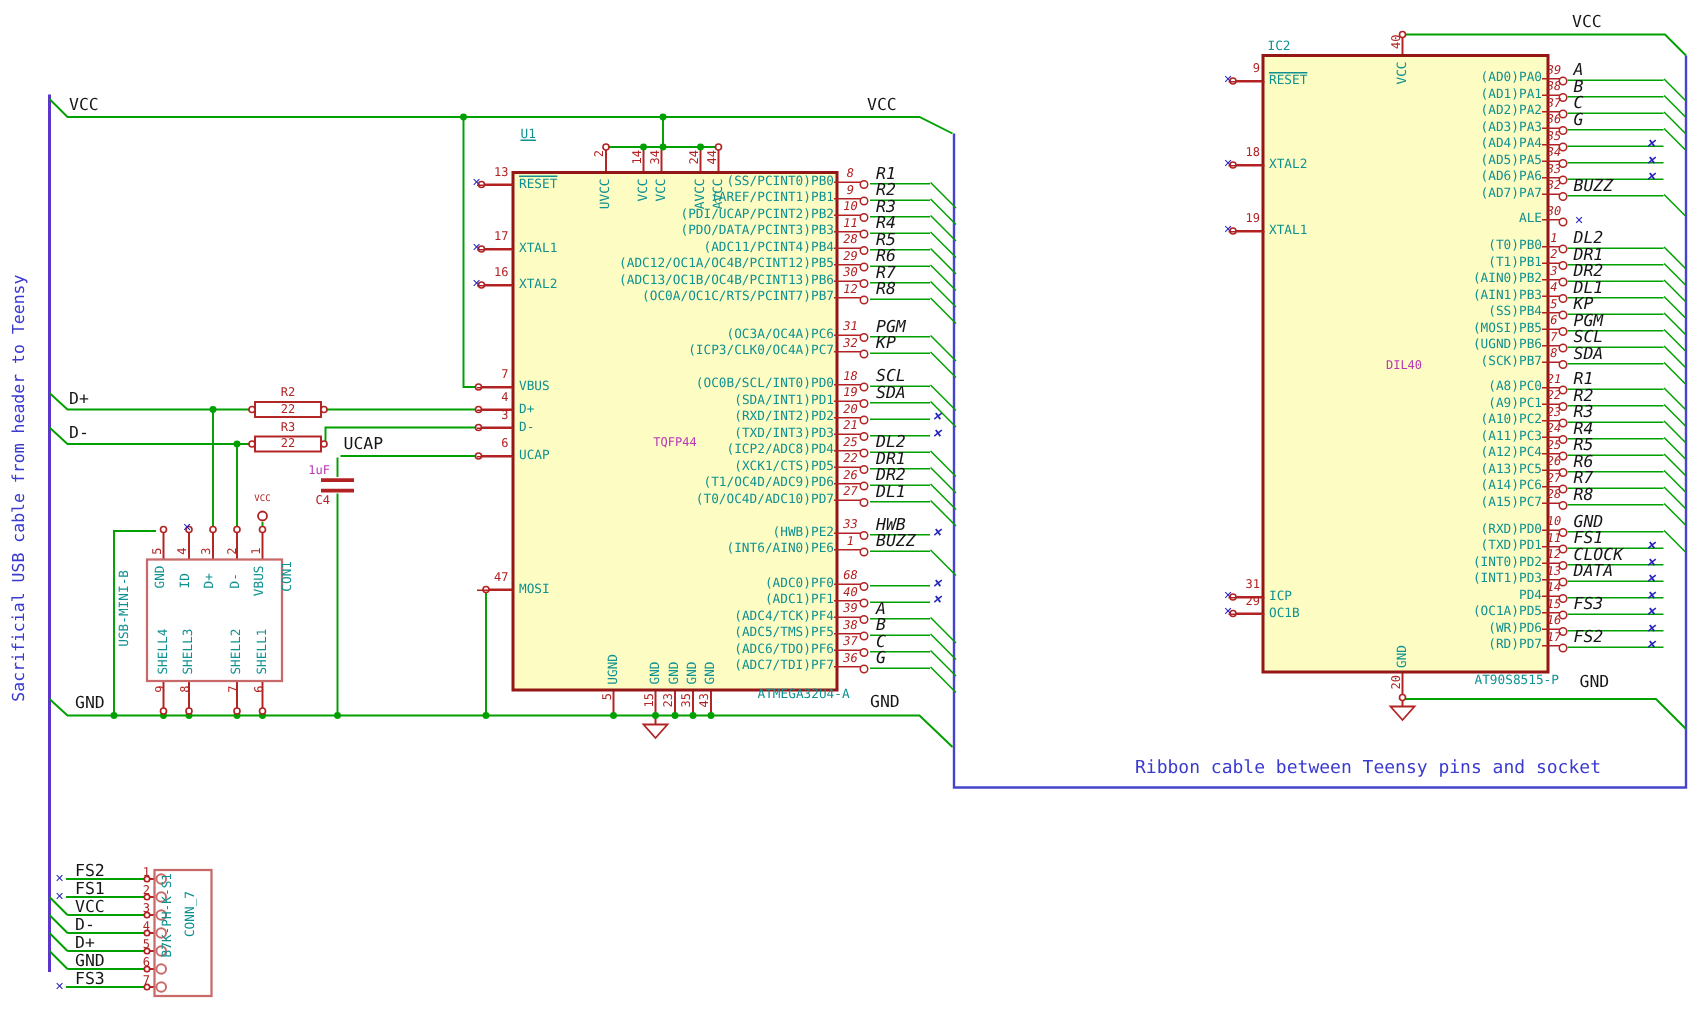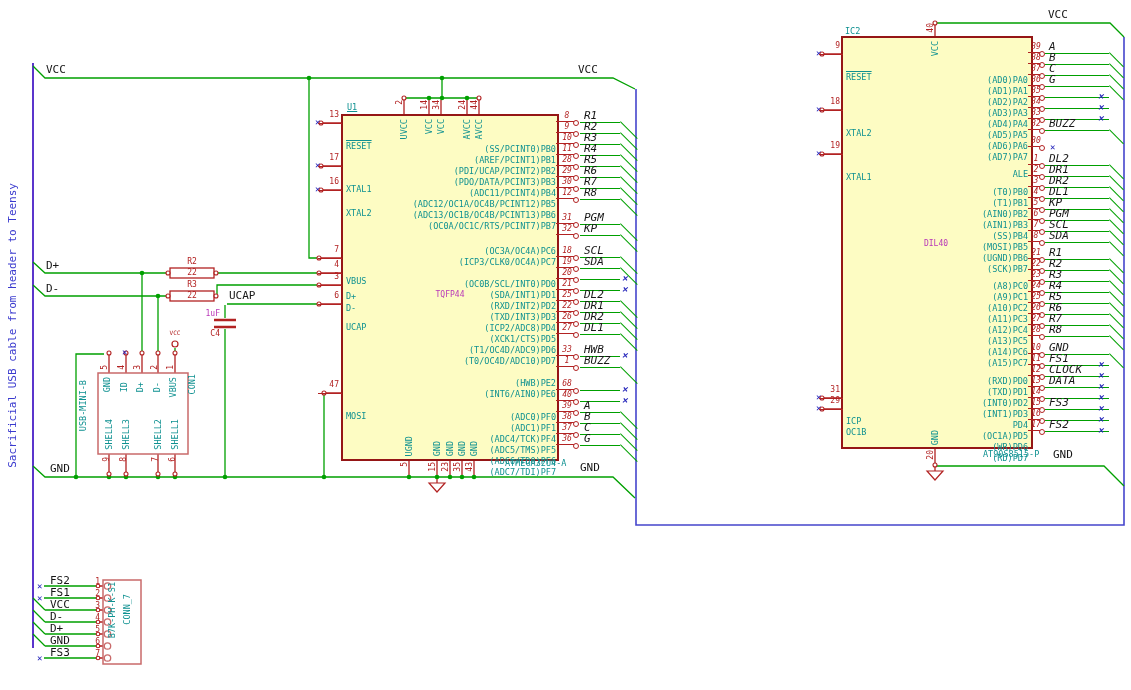--- a/index.html
+++ b/index.html
@@ -21,21 +21,21 @@
       font-size:8.5px;color:#0f9191;line-height:12px;white-space:nowrap;}
   .vnum{position:absolute;writing-mode:vertical-rl;transform:rotate(180deg);
       font-size:8px;color:#b22222;line-height:10px;white-space:nowrap;}
   .vnote{position:absolute;writing-mode:vertical-rl;transform:rotate(180deg);
       font-size:11px;color:#3a3ace;white-space:nowrap;}
 
   
   .pingroup{position:absolute;}
   .prow{position:relative;height:11px;}
   .prow>span{position:absolute;display:block;}
-  .pname{font-size:8.5px;color:#0f9191;text-align:right;line-height:11px;top:0;white-space:nowrap;margin-top:28px;}
+  .pname{font-size:8.5px;color:#0f9191;text-align:right;line-height:11px;top:0;white-space:nowrap;}
   .pstub{height:11px;}
   .pstub::before{content:'';position:absolute;left:0;right:3px;top:5px;height:1.2px;background:#b22222;}
   .pstub::after{content:'';position:absolute;right:-1px;top:3.5px;width:4px;height:4px;border:1px solid #b22222;border-radius:50%;background:#fff;}
   .pnum{position:absolute;font-size:8px;color:#b22222;top:-4px;left:0;width:100%;text-align:center;line-height:8px;}
   .pwire{height:11px;}
   .pwire::before{content:'';position:absolute;left:0;right:0;top:5.5px;height:1.2px;background:#00a000;}
   .pnet{position:absolute;left:4px;bottom:6px;font-size:11px;color:#161616;line-height:10px;white-space:nowrap;}
   .term{height:11px;width:26px;}
   .slant{position:absolute;left:0;top:5.5px;width:1.4px;background:#00a000;transform-origin:0 0;transform:rotate(-45deg);}
   .ncx{position:absolute;font-size:9px;font-weight:bold;color:#2626bb;line-height:9px;}
@@ -56,21 +56,21 @@
   .ic2p .pwire{left:77px;width:64px;}
   .ic2p .term{left:141px;}
   .ic2p .slant{height:20px;}
   .ic2p .ncx{left:-11px;top:1px;}
 
   
   .lpin{position:absolute;width:26px;height:10px;}
   .lpin .s{position:absolute;left:2px;right:0;bottom:0;height:1.2px;background:#b22222;}
   .lpin .n{position:absolute;right:3px;top:-3px;font-size:8px;color:#b22222;line-height:8px;}
   .lpin .ncx{left:-1px;top:4px;}
-  .lname{position:absolute;font-size:8.5px;color:#0f9191;line-height:10px;white-space:nowrap;margin-top:23px;}
+  .lname{position:absolute;font-size:8.5px;color:#0f9191;line-height:10px;white-space:nowrap;}
 
   
   .c7group{position:absolute;left:36px;top:580px;}
   .crow{position:relative;height:12px;width:64px;}
   .crow>span{position:absolute;}
   .crow .ncx{left:1px;top:2px;}
   .cnet{left:14px;bottom:6px;font-size:11px;color:#161616;line-height:10px;}
   .cnum{right:0;top:-2px;font-size:8px;color:#b22222;line-height:8px;}
 
   
@@ -202,33 +202,34 @@
       <circle cx="98" cy="586" r="1.8"></circle>
         <circle cx="98" cy="598" r="1.8"></circle>
         <circle cx="98" cy="610" r="1.8"></circle>
       <circle cx="98" cy="622" r="1.8"></circle>
         <circle cx="98" cy="634" r="1.8"></circle>
         <circle cx="98" cy="646" r="1.8"></circle>
       <circle cx="98" cy="658" r="1.8"></circle>
     </g>
   </svg>
 
+  <div class="note" style="left:700px;top:505px;width:424px;text-align:center;">Ribbon cable between Teensy pins and socket</div>
   <span class="vnote" style="left:6px;top:183px;">Sacrificial USB cable from header to Teensy</span>
 
   <span class="netlbl" style="left:46px;top:64px;">VCC</span>
   <span class="netlbl" style="left:578px;top:64px;">VCC</span>
   <span class="netlbl" style="left:1048px;top:9px;">VCC</span>
   <span class="netlbl" style="left:50px;top:463px;">GND</span>
   <span class="netlbl" style="left:580px;top:462px;">GND</span>
   <span class="netlbl" style="left:1053px;top:449px;">GND</span>
   <span class="netlbl" style="left:46px;top:260px;">D+</span>
   <span class="netlbl" style="left:46px;top:283px;">D-</span>
   <span class="netlbl" style="left:229px;top:290px;">UCAP</span>
 
-  <span class="ref" style="left:347px;top:103px;text-decoration:underline;">U1</span>
+  <span class="ref" style="left:347px;top:86px;text-decoration:underline;">U1</span>
   <span class="ref" style="left:505px;top:459px;">ATMEGA32U4-A</span>
   <span class="val" style="left:420px;top:290px;width:60px;">TQFP44</span>
 
   <div class="lpin" style="left:316px;top:114px;">
       <span class="ncx">✕</span>
       <span class="n">13</span>
       <span class="s"></span>
     </div>
   <span class="lname ov" style="left:346px;top:118px;">RESET</span>
   <div class="lpin" style="left:316px;top:157px;">

